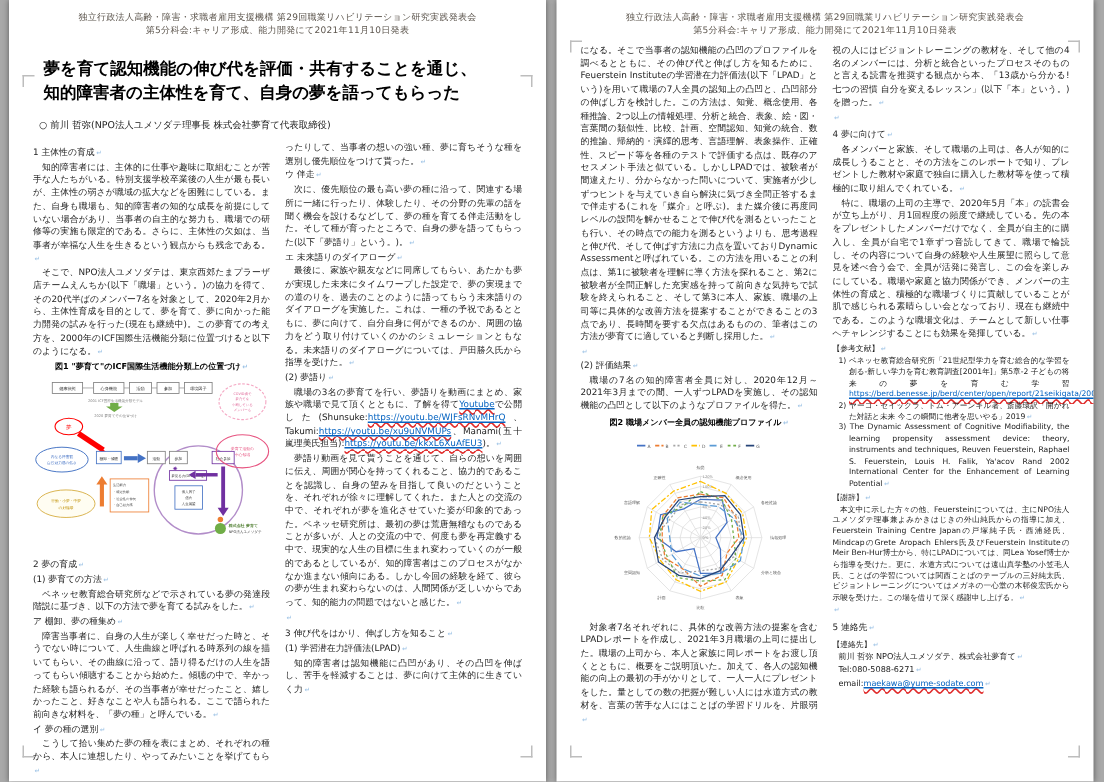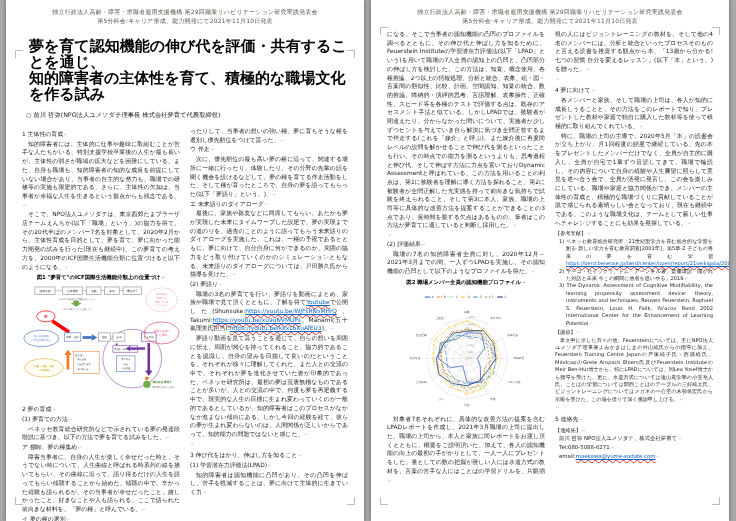--- a/index.html
+++ b/index.html
@@ -1,21 +1,21 @@
 <!DOCTYPE html>
 <html><head>
 <meta charset="utf-8">
 <style>
   html,body{margin:0;padding:0;}
   body{width:736px;height:521px;background:#a9a9a9;font-family:"DejaVu Sans",sans-serif;overflow:hidden;}
   .spread{display:flex;gap:7px;padding:0 6px;height:521px;box-sizing:border-box;}
   .page{background:#ffffff;width:358px;height:521px;position:relative;box-shadow:0 0 4px rgba(0,0,0,.45);overflow:hidden;box-sizing:border-box;}
   .page-inner{position:absolute;left:16px;right:16px;top:8px;bottom:8px;}
   .hdr{font-size:6px;line-height:8.5px;color:#5d564e;text-align:center;letter-spacing:.2px;}
-  .title{font-family:"DejaVu Serif","Liberation Serif",serif;font-weight:bold;font-size:15px;line-height:16px;color:#000;margin-top:13px;padding-left:7px;}
+  .title{font-family:"DejaVu Serif","Liberation Serif",serif;font-weight:bold;font-size:11px;line-height:16px;color:#000;margin-top:13px;padding-left:7px;}
   .author{font-size:6.3px;color:#1a1a1a;margin-top:9px;margin-bottom:7px;padding-left:4px;}
   .cols{display:flex;gap:10px;align-items:flex-start;}
   .col{width:158px;font-size:5.9px;line-height:8.7px;text-align:justify;color:#1c1c1c;}
   .blk{margin:0;font-weight:normal;}
   .blk::after{content:"↵";color:#9cc2e5;font-size:4.5px;margin-left:1px;}
   .h{margin-top:3px;}
   .p{text-indent:6px;}
   .smp{text-indent:5px;font-size:5.1px;line-height:7.4px;}
   .cap{text-align:center;font-weight:bold;font-size:5.4px;line-height:8px;margin-top:1px;color:#000;}
   .br{height:8.7px;}
@@ -40,21 +40,21 @@
   <div class="page">
     <div class="crop tl" style="top:50px;left:9px;"></div>
     <div class="crop tr" style="top:50px;right:9px;"></div>
     <div class="crop bl" style="bottom:16px;left:9px;"></div>
     <div class="crop br2" style="bottom:16px;right:9px;"></div>
     <div class="page-inner">
       <div class="hdr">独立行政法人高齢・障害・求職者雇用支援機構 第29回職業リハビリテーション研究実践発表会</div>
       <div class="hdr">第5分科会:キャリア形成、能力開発にて2021年11月10日発表</div>
       <div class="title">
         <div>夢を育て認知機能の伸び代を評価・共有することを通じ、</div>
-        <div>知的障害者の主体性を育て、積極的な職場文化を作る試み</div>
+        <div>知的障害者の主体性を育て、自身の夢を語ってもらった</div>
       </div>
       <div class="author">○ 前川 哲弥(NPO法人ユメソダテ理事長 株式会社夢育て代表取締役)</div>
       <div class="cols">
         <div class="col">
             <p class="blk h">1 主体性の育成</p>
             <p class="blk p">知的障害者には、主体的に仕事や趣味に取組むことが苦手な人たちがいる。特別支援学校卒業後の人生が最も長いが、主体性の弱さが職域の拡大などを困難にしている。また、自身も職場も、知的障害者の知的な成長を前提にしていない場合があり、当事者の自主的な努力も、職場での研修等の実施も限定的である。さらに、主体性の欠如は、当事者が幸福な人生を生きるという観点からも残念である。</p>
             <p class="blk p">そこで、NPO法人ユメソダテは、東京西郊たまプラーザ店チームえんちか(以下「職場」という。)の協力を得て、その20代半ばのメンバー7名を対象として、2020年2月から、主体性育成を目的として、夢を育て、夢に向かった能力開発の試みを行った(現在も継続中)。この夢育ての考え方を、2000年のICF国際生活機能分類に位置づけると以下のようになる。</p>
             <p class="blk cap">図1 "夢育て"のICF国際生活機能分類上の位置づけ</p>
             <svg id="fig1" class="figwrap" width="158" height="118" viewBox="0 0 172 126">
     <g stroke="#8a8a8a" stroke-width="0.5" fill="none">

